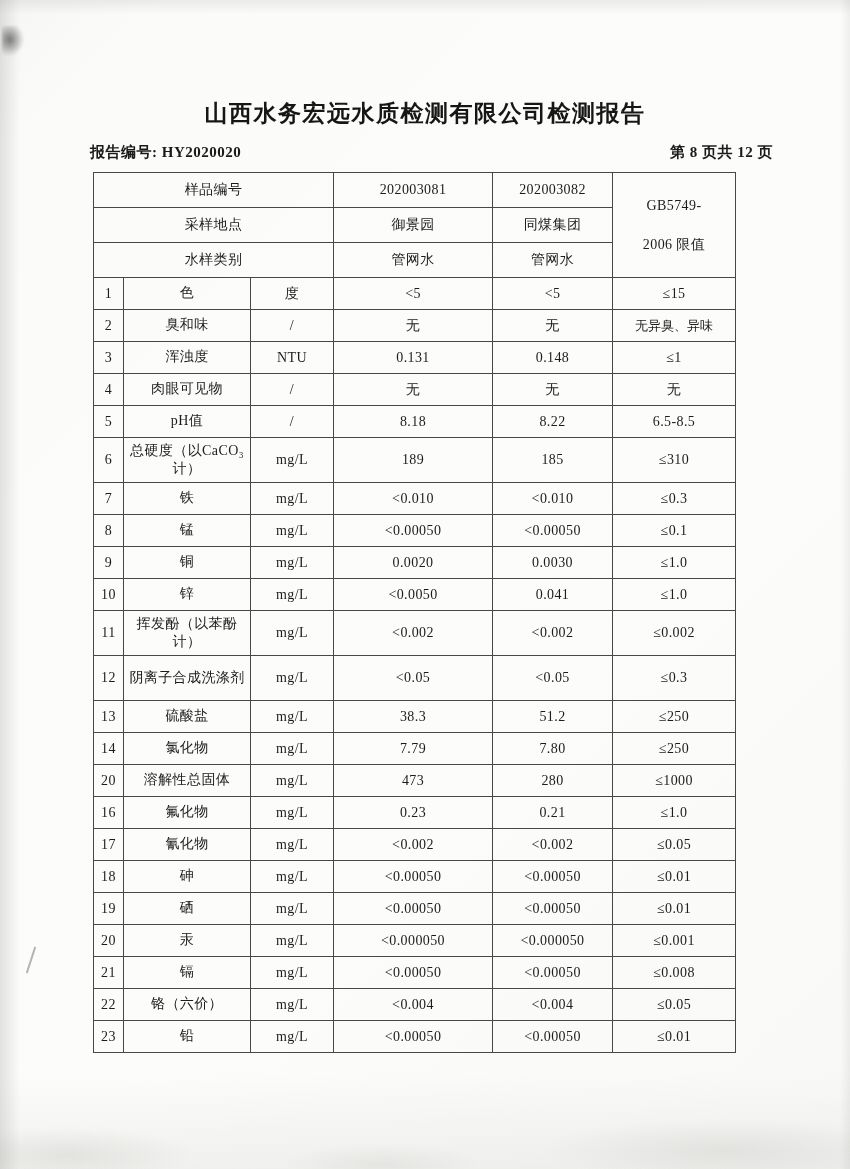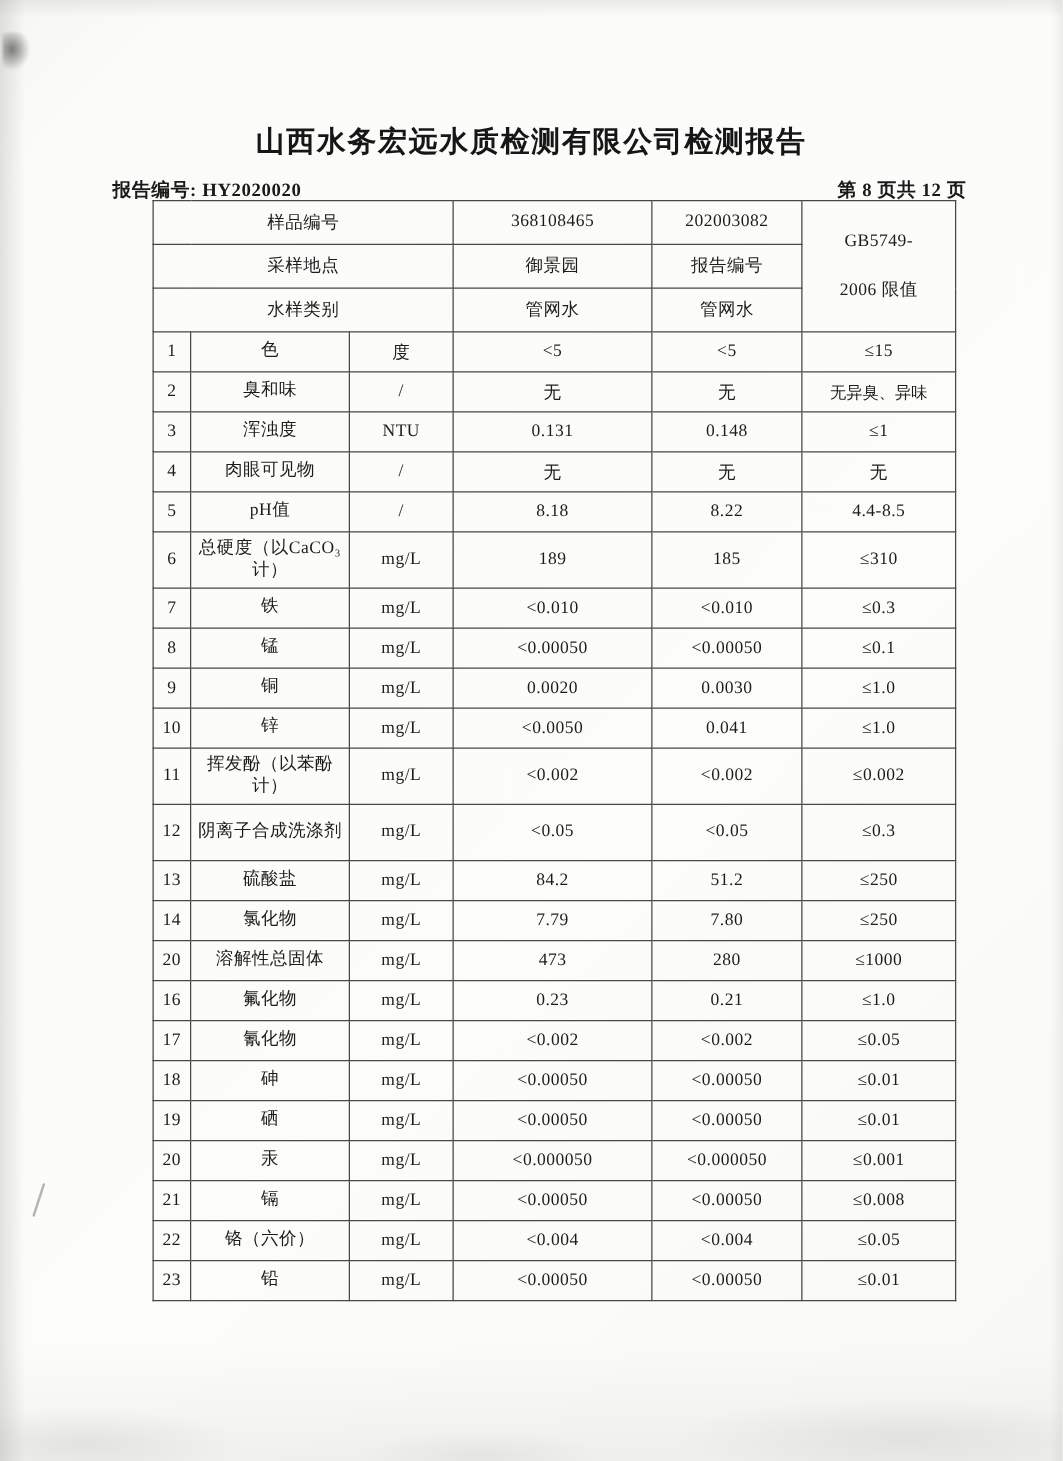--- a/index.html
+++ b/index.html
@@ -40,22 +40,22 @@
     text-align: center;
     font-family: "Liberation Sans", "DejaVu Sans", sans-serif;
     font-weight: bold; font-size: 23px; letter-spacing: 1.5px; color: #161616;
   }
   .meta-row {
     position: absolute; top: 143px; left: 90px; right: 77px;
     display: flex; justify-content: space-between; align-items: center;
     font-size: 15px; font-weight: bold; color: #1a1a1a; letter-spacing: .5px;
   }
   .report-table {
-    position: absolute; left: 93px; top: 160px; width: 642px;
-    border-collapse: collapse; table-layout: fixed; margin-left: 29px;
+    position: absolute; left: 93px; top: 172px; width: 642px;
+    border-collapse: collapse; table-layout: fixed;
   }
   .report-table td, .report-table th {
     border: 1px solid #474747;
     font-weight: normal;
     font-size: 14px;
     text-align: center;
     vertical-align: middle;
     padding: 0;
     color: #1c1c1c;
     letter-spacing: .4px;
@@ -96,31 +96,31 @@
       <col style="width:30px">
         <col style="width:127px">
         <col style="width:83px">
       <col style="width:159px">
         <col style="width:120px">
         <col style="width:123px">
     </colgroup>
     <thead>
       <tr>
         <td colspan="3" class="hdr-label">样品编号</td>
-        <td class="hdr-val">368108465</td>
+        <td class="hdr-val">202003081</td>
         <td class="hdr-val">202003082</td>
         <td rowspan="3" class="limit-hdr">
           <span class="line">GB5749-</span>
           <span class="line">2006 限值</span>
         </td>
       </tr>
       <tr>
         <td colspan="3" class="hdr-label">采样地点</td>
         <td class="hdr-val">御景园</td>
-        <td class="hdr-val">报告编号</td>
+        <td class="hdr-val">同煤集团</td>
       </tr>
       <tr>
         <td colspan="3" class="hdr-label">水样类别</td>
         <td class="hdr-val">管网水</td>
         <td class="hdr-val">管网水</td>
       </tr>
     </thead>
     <tbody id="table-body">
         <tr>
           <td class="c-no">1</td>
@@ -153,21 +153,21 @@
           <td class="c-val">无</td>
           <td class="c-val">无</td>
           <td class="c-val">无</td>
         </tr>
         <tr>
           <td class="c-no">5</td>
           <td class="c-name">pH值</td>
           <td class="c-unit">/</td>
           <td class="c-val">8.18</td>
           <td class="c-val">8.22</td>
-          <td class="c-val">4.4-8.5</td>
+          <td class="c-val">6.5-8.5</td>
         </tr>
         <tr class="tall">
           <td class="c-no">6</td>
           <td class="c-name">总硬度（以CaCO₃计）</td>
           <td class="c-unit">mg/L</td>
           <td class="c-val">189</td>
           <td class="c-val">185</td>
           <td class="c-val">≤310</td>
         </tr>
         <tr>
@@ -215,21 +215,21 @@
           <td class="c-name">阴离子合成洗涤剂</td>
           <td class="c-unit">mg/L</td>
           <td class="c-val">&lt;0.05</td>
           <td class="c-val">&lt;0.05</td>
           <td class="c-val">≤0.3</td>
         </tr>
         <tr>
           <td class="c-no">13</td>
           <td class="c-name">硫酸盐</td>
           <td class="c-unit">mg/L</td>
-          <td class="c-val">84.2</td>
+          <td class="c-val">38.3</td>
           <td class="c-val">51.2</td>
           <td class="c-val">≤250</td>
         </tr>
         <tr>
           <td class="c-no">14</td>
           <td class="c-name">氯化物</td>
           <td class="c-unit">mg/L</td>
           <td class="c-val">7.79</td>
           <td class="c-val">7.80</td>
           <td class="c-val">≤250</td>

